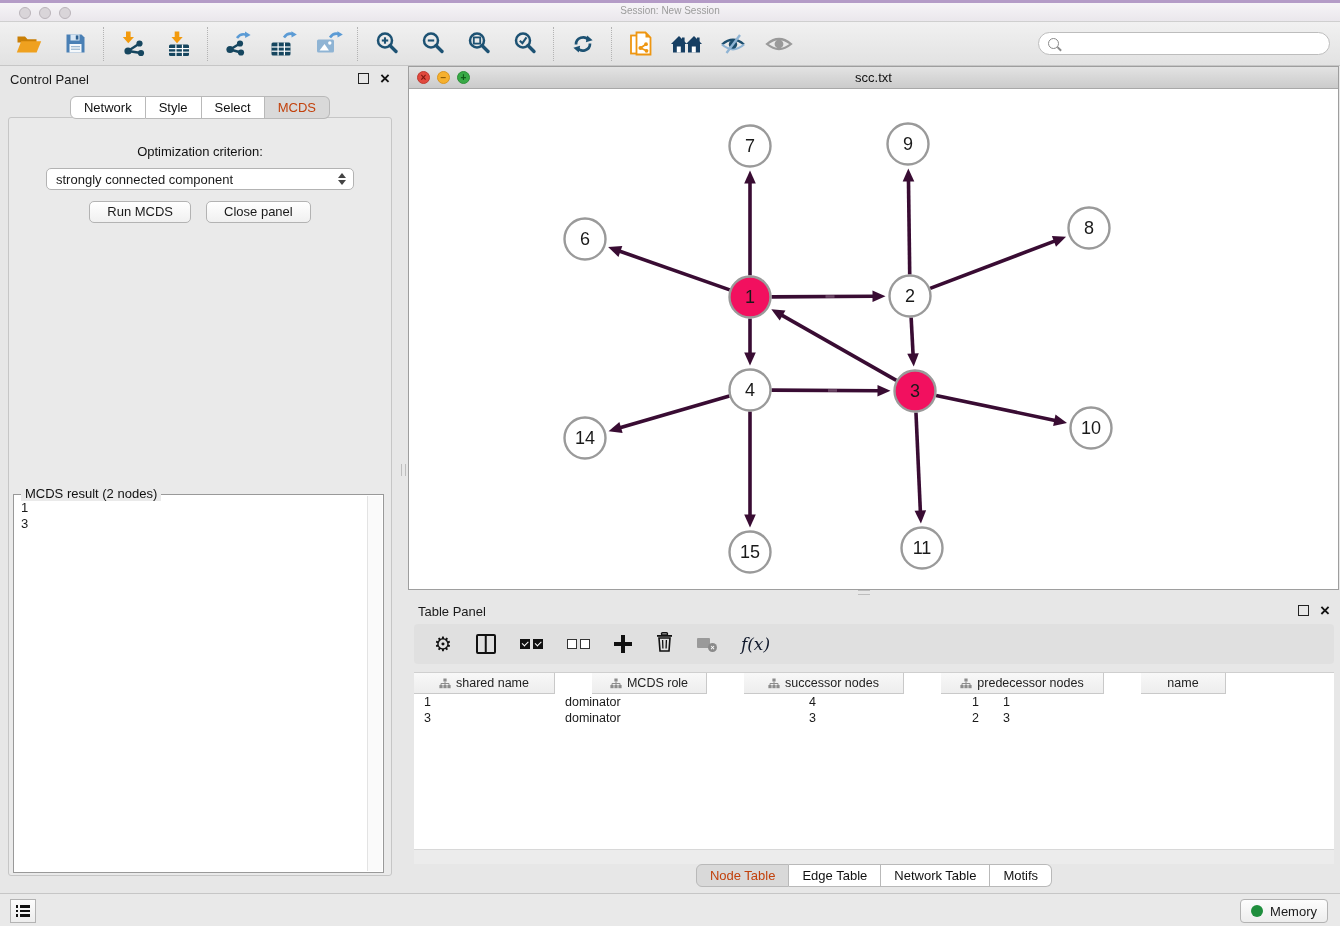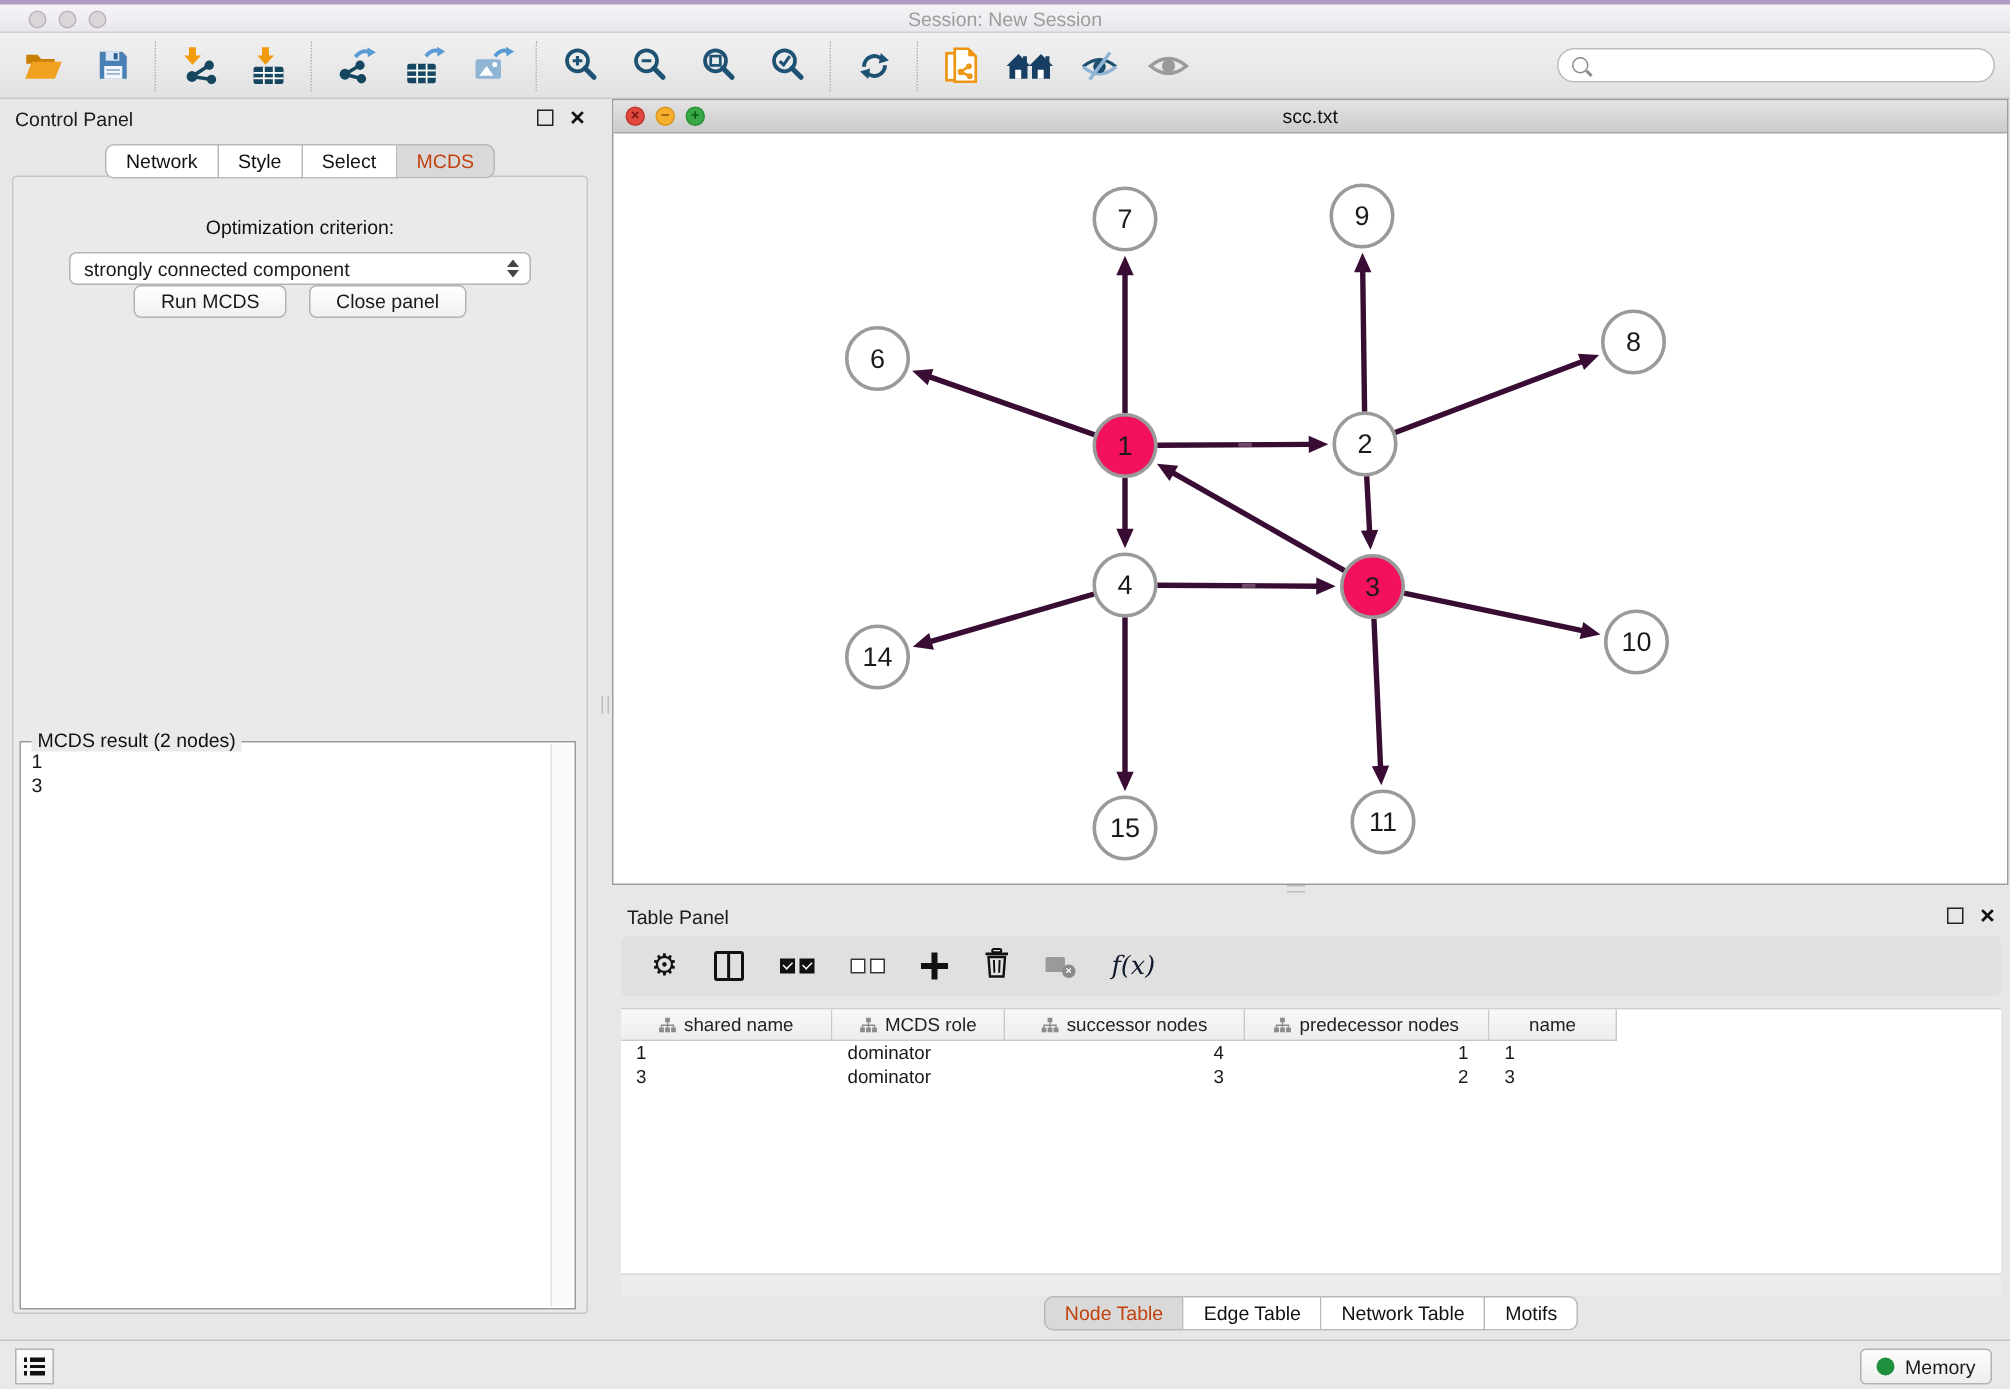--- a/index.html
+++ b/index.html
@@ -2,21 +2,21 @@
 <html><head>
 <meta charset="utf-8">
 <style>
   html,body{margin:0;padding:0;width:1340px;height:926px;overflow:hidden;}
   body{position:relative;background:#e7e7e7;font-family:"Liberation Sans",sans-serif;color:#1a1a1a;-webkit-font-smoothing:antialiased;}
 
   
   .titlebar{position:absolute;left:0;top:0;width:100%;height:22px;background:linear-gradient(#f8f6f9,#eae7ec);border-bottom:1px solid #cfcfcf;box-sizing:border-box;}
   .titlebar .accent{position:absolute;top:0;left:0;right:0;height:3px;background:#b49bc7;}
   .tl-gray{position:absolute;top:7px;width:12px;height:12px;border-radius:50%;background:#d9d5d9;border:1px solid #bab4ba;box-sizing:border-box;}
-  .titlebar-title{position:absolute;width:100%;text-align:center;top:5px;font-size:13px;color:#9c9c9c;}
+  .titlebar-title{position:absolute;width:100%;text-align:center;top:5px;font-size:10px;color:#9c9c9c;}
 
   
   .toolbar{position:absolute;top:22px;left:0;width:100%;height:44px;background:linear-gradient(#f1f1f1,#e2e2e2);border-bottom:1px solid #c6c6c6;display:flex;align-items:center;padding:0 10px;box-sizing:border-box;}
   .tb-group{display:flex;align-items:center;gap:8px;}
   .tb-sep{width:1px;height:34px;border-left:1px dotted #b3b3b3;margin:0 9px;}
   .tb-btn{width:38px;height:36px;display:flex;align-items:center;justify-content:center;}
   .search-field{margin-left:auto;width:292px;height:23px;background:#fff;border:1px solid #bdbdbd;border-radius:12px;display:flex;align-items:center;padding-left:9px;box-sizing:border-box;gap:7px;}
   .search-glass{width:9px;height:9px;border:1.5px solid #8a8a8a;border-radius:50%;position:relative;flex:0 0 auto;}
   .search-glass::after{content:"";position:absolute;width:5px;height:1.5px;background:#8a8a8a;transform:rotate(45deg);right:-4px;bottom:-1px;}
   .search-input{border:none;outline:none;flex:1;font-size:13px;background:transparent;height:100%;font-family:"Liberation Sans",sans-serif;}
@@ -33,21 +33,21 @@
 
   
   .control-panel{position:absolute;left:0;top:66px;width:400px;height:818px;}
   .cp-tabs{position:absolute;top:30px;left:0;width:100%;display:flex;justify-content:center;z-index:2;}
   .cp-content{position:absolute;left:8px;right:8px;top:51px;bottom:8px;background:#eaeaea;border:1px solid #c6c6c6;border-radius:3px;}
   .opt-label{text-align:center;padding-top:26px;font-size:13px;color:#111;}
   .select-box{width:308px;height:22px;margin:9px auto 0;background:#fff;border:1px solid #b3b3b3;border-radius:5px;position:relative;font-size:13px;line-height:22px;padding-left:9px;box-sizing:border-box;}
   .stepper{position:absolute;right:7px;top:4px;display:flex;flex-direction:column;gap:2px;}
   .stepper .up{width:0;height:0;border-left:4px solid transparent;border-right:4px solid transparent;border-bottom:5px solid #444;}
   .stepper .down{width:0;height:0;border-left:4px solid transparent;border-right:4px solid transparent;border-top:5px solid #444;}
-  .btn-row{display:flex;justify-content:center;gap:15px;}
+  .btn-row{display:flex;justify-content:center;gap:15px;margin-top:11px;}
   .cp-btn{height:22px;line-height:20px;padding:0 17px;background:linear-gradient(#ffffff,#f0f0f0);border:1px solid #b3b3b3;border-radius:5px;font-size:13px;box-sizing:border-box;}
   .mcds-fieldset{position:absolute;left:4px;right:7px;top:376px;bottom:2px;border:1px solid #999;background:#fff;}
   .fieldset-legend{position:absolute;top:-9px;left:7px;background:#eaeaea;padding:0 4px;font-size:13px;color:#111;}
   .mcds-lines{position:absolute;left:1px;top:1px;bottom:1px;right:15px;font-size:13px;padding:4px 6px;line-height:16px;overflow:hidden;}
   .mcds-scroll{position:absolute;top:1px;bottom:1px;right:1px;width:14px;background:#fafafa;border-left:1px solid #e3e3e3;}
 
   
   .network-frame{position:absolute;left:408px;top:66px;width:931px;height:524px;border:1px solid #9e9e9e;background:#fff;box-sizing:border-box;}
   .nf-titlebar{height:21px;background:linear-gradient(#e3e3e3,#cbcbcb);border-bottom:1px solid #a8a8a8;position:relative;}
   .nf-title{text-align:center;font-size:13px;line-height:21px;color:#111;}
@@ -74,21 +74,21 @@
   .cb.empty{border:1.5px solid #333;background:#fff;}
   .plus-icon{position:relative;width:18px;height:18px;}
   .plus-icon::before{content:"";position:absolute;left:0;top:7px;width:18px;height:4px;background:#111;}
   .plus-icon::after{content:"";position:absolute;left:7px;top:0;width:4px;height:18px;background:#111;}
   .tablex-icon{position:relative;width:20px;height:16px;}
   .tablex-grid{position:absolute;left:0;top:2px;width:13px;height:10px;background:#9a9a9a;border-radius:1px;}
   .tablex-circle{position:absolute;right:0;bottom:0;width:9px;height:9px;border-radius:50%;background:#8a8a8a;color:#fff;font-size:7px;line-height:9px;text-align:center;font-weight:bold;}
   .fx-icon{font-family:"DejaVu Serif",serif;font-style:italic;font-size:17px;color:#0f172a;}
 
   .tp-table{position:absolute;left:6px;right:6px;top:74px;height:177px;background:#fff;border-top:1px solid #cfcfcf;overflow:hidden;}
-  .tp-header{display:flex;height:21px;}
+  .tp-header{display:flex;height:21px;gap:37px;}
   .th{display:flex;align-items:center;justify-content:center;gap:5px;background:linear-gradient(#f8f8f8,#ededed);border-right:1px solid #c9c9c9;border-bottom:1px solid #c9c9c9;font-size:12.5px;box-sizing:border-box;flex:0 0 auto;color:#222;}
   .th.filler{flex:1 1 auto;background:#fff;border-right:none;border-bottom:none;}
   .tr{display:flex;height:16px;font-size:12.5px;}
   .td{box-sizing:border-box;padding:1px 0;flex:0 0 auto;}
   .td.left{text-align:left;padding-left:10px;}
   .td.right{text-align:right;padding-right:14px;}
   .tp-bottomstrip{position:absolute;left:6px;right:6px;top:251px;height:14px;background:#ececec;border-top:1px solid #d8d8d8;}
   .tp-tabs{position:absolute;left:0;right:0;bottom:6px;display:flex;justify-content:center;}
 
   

